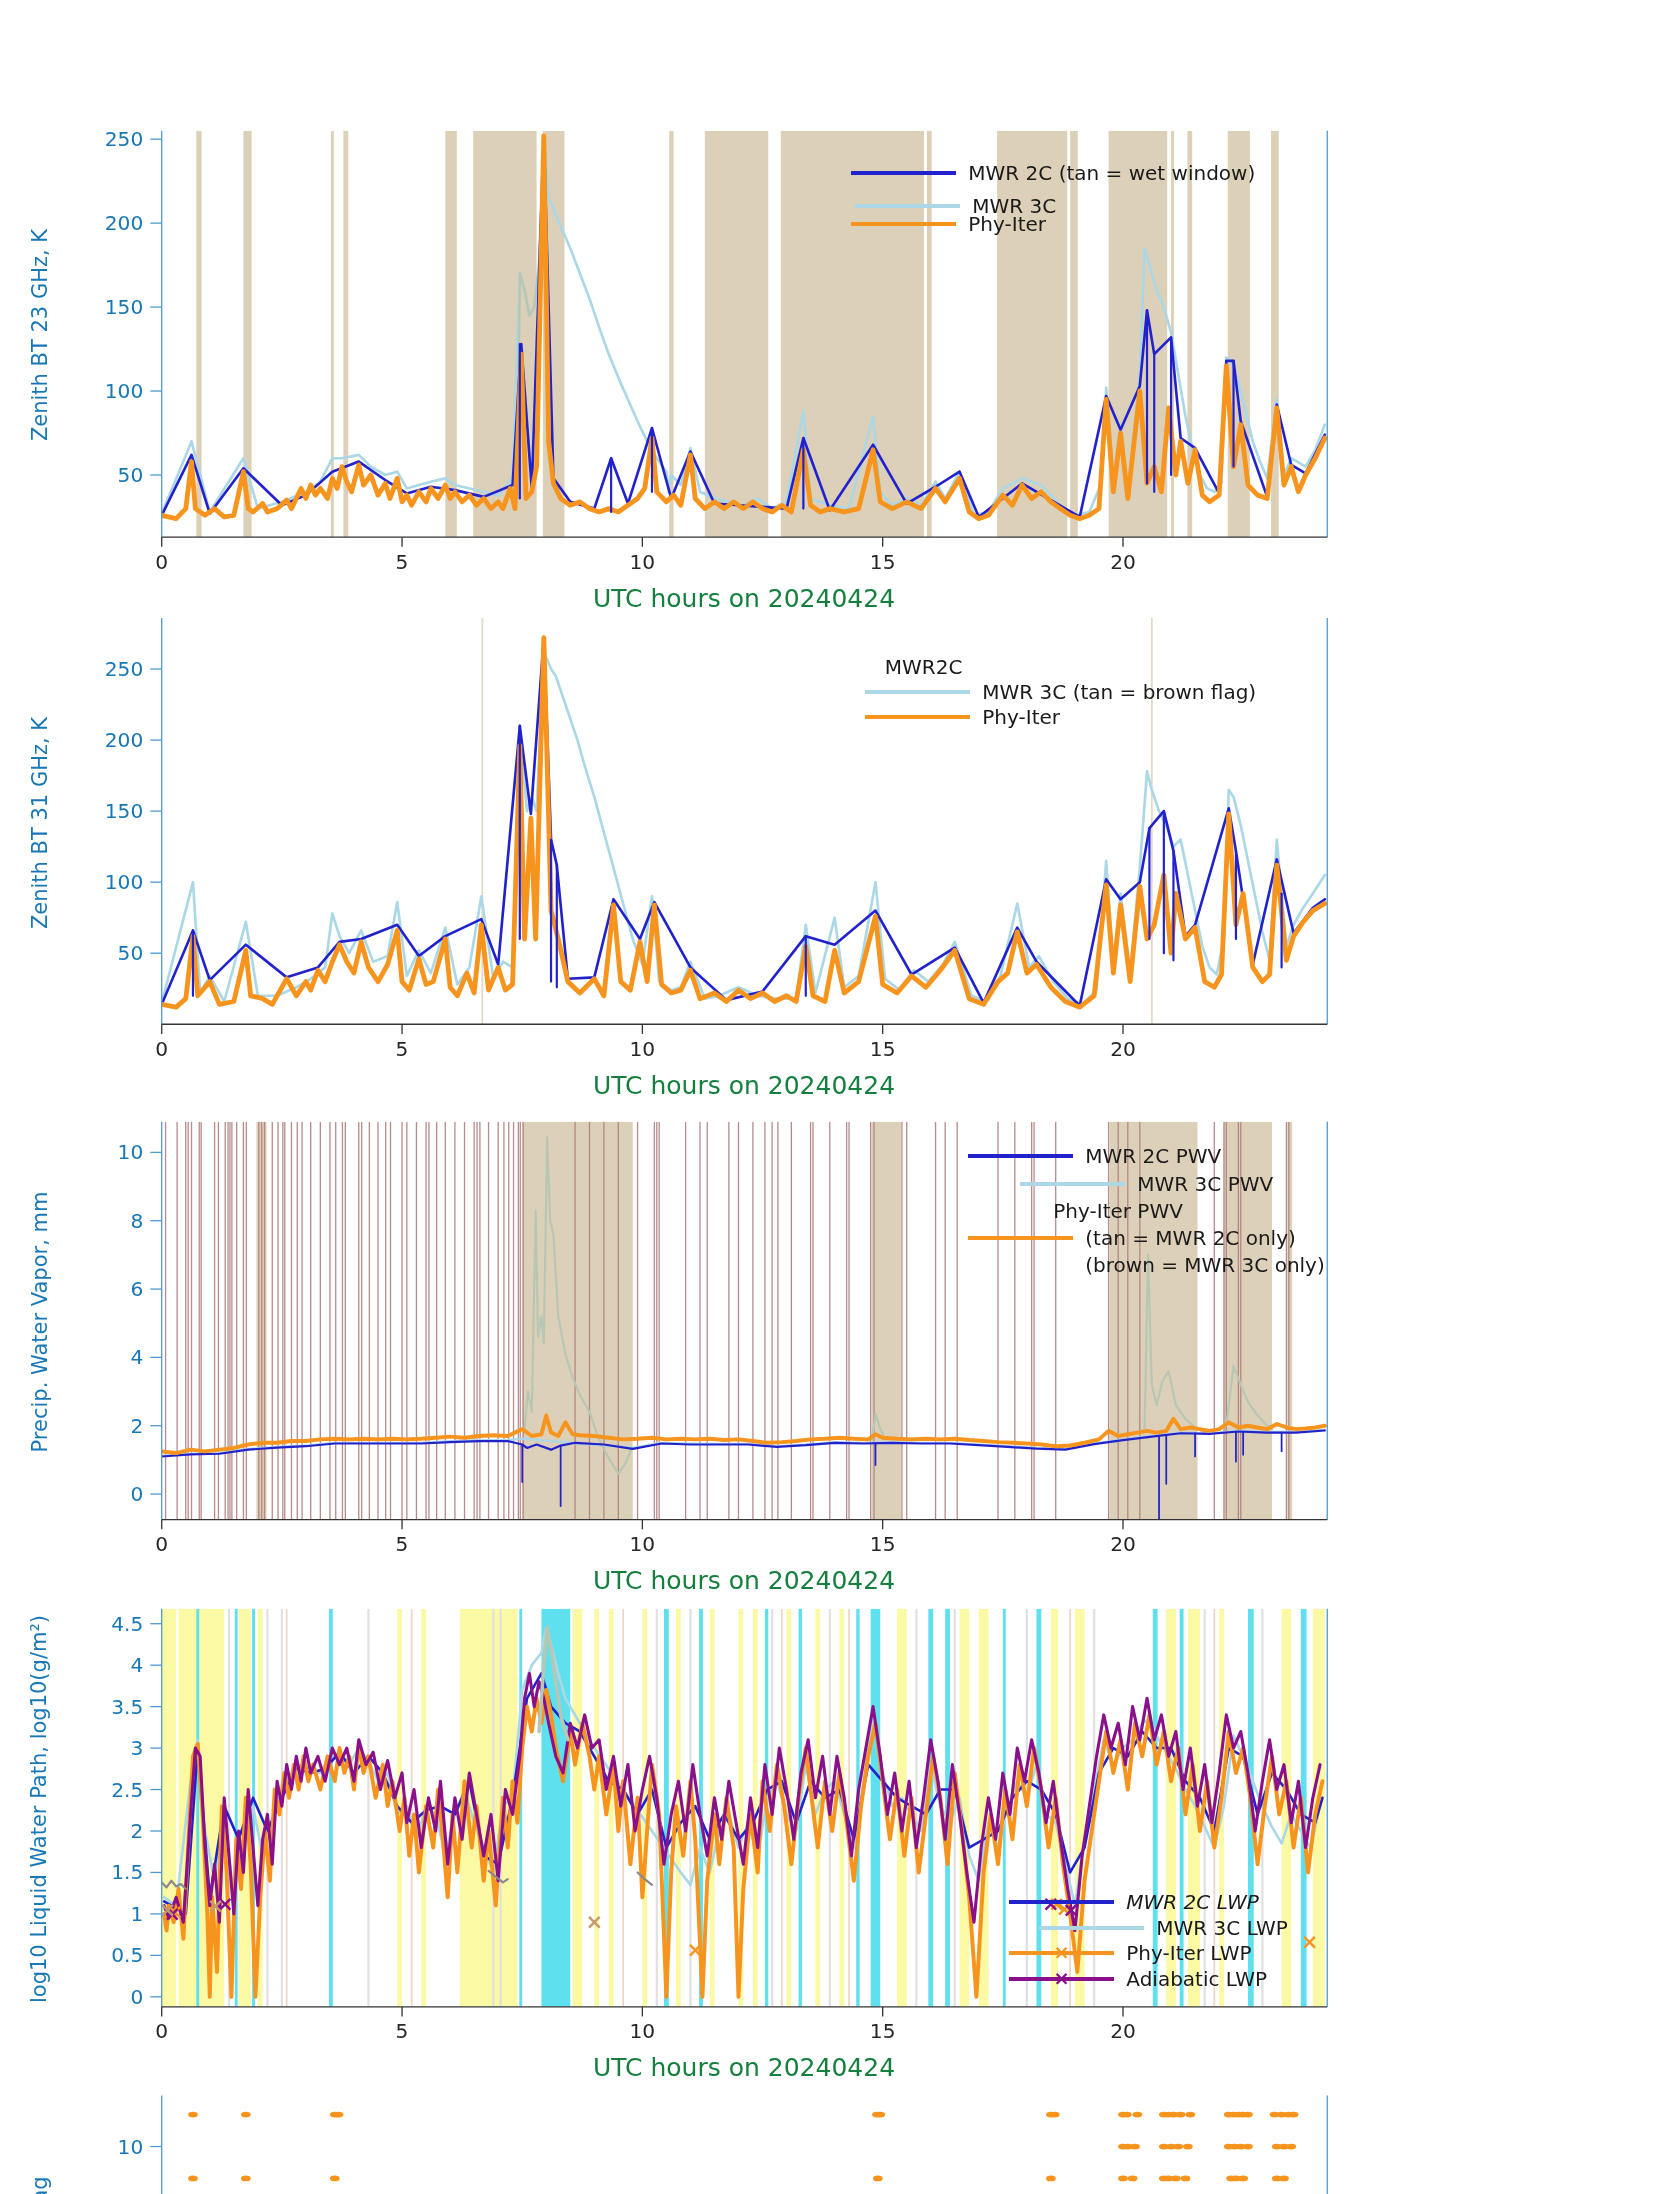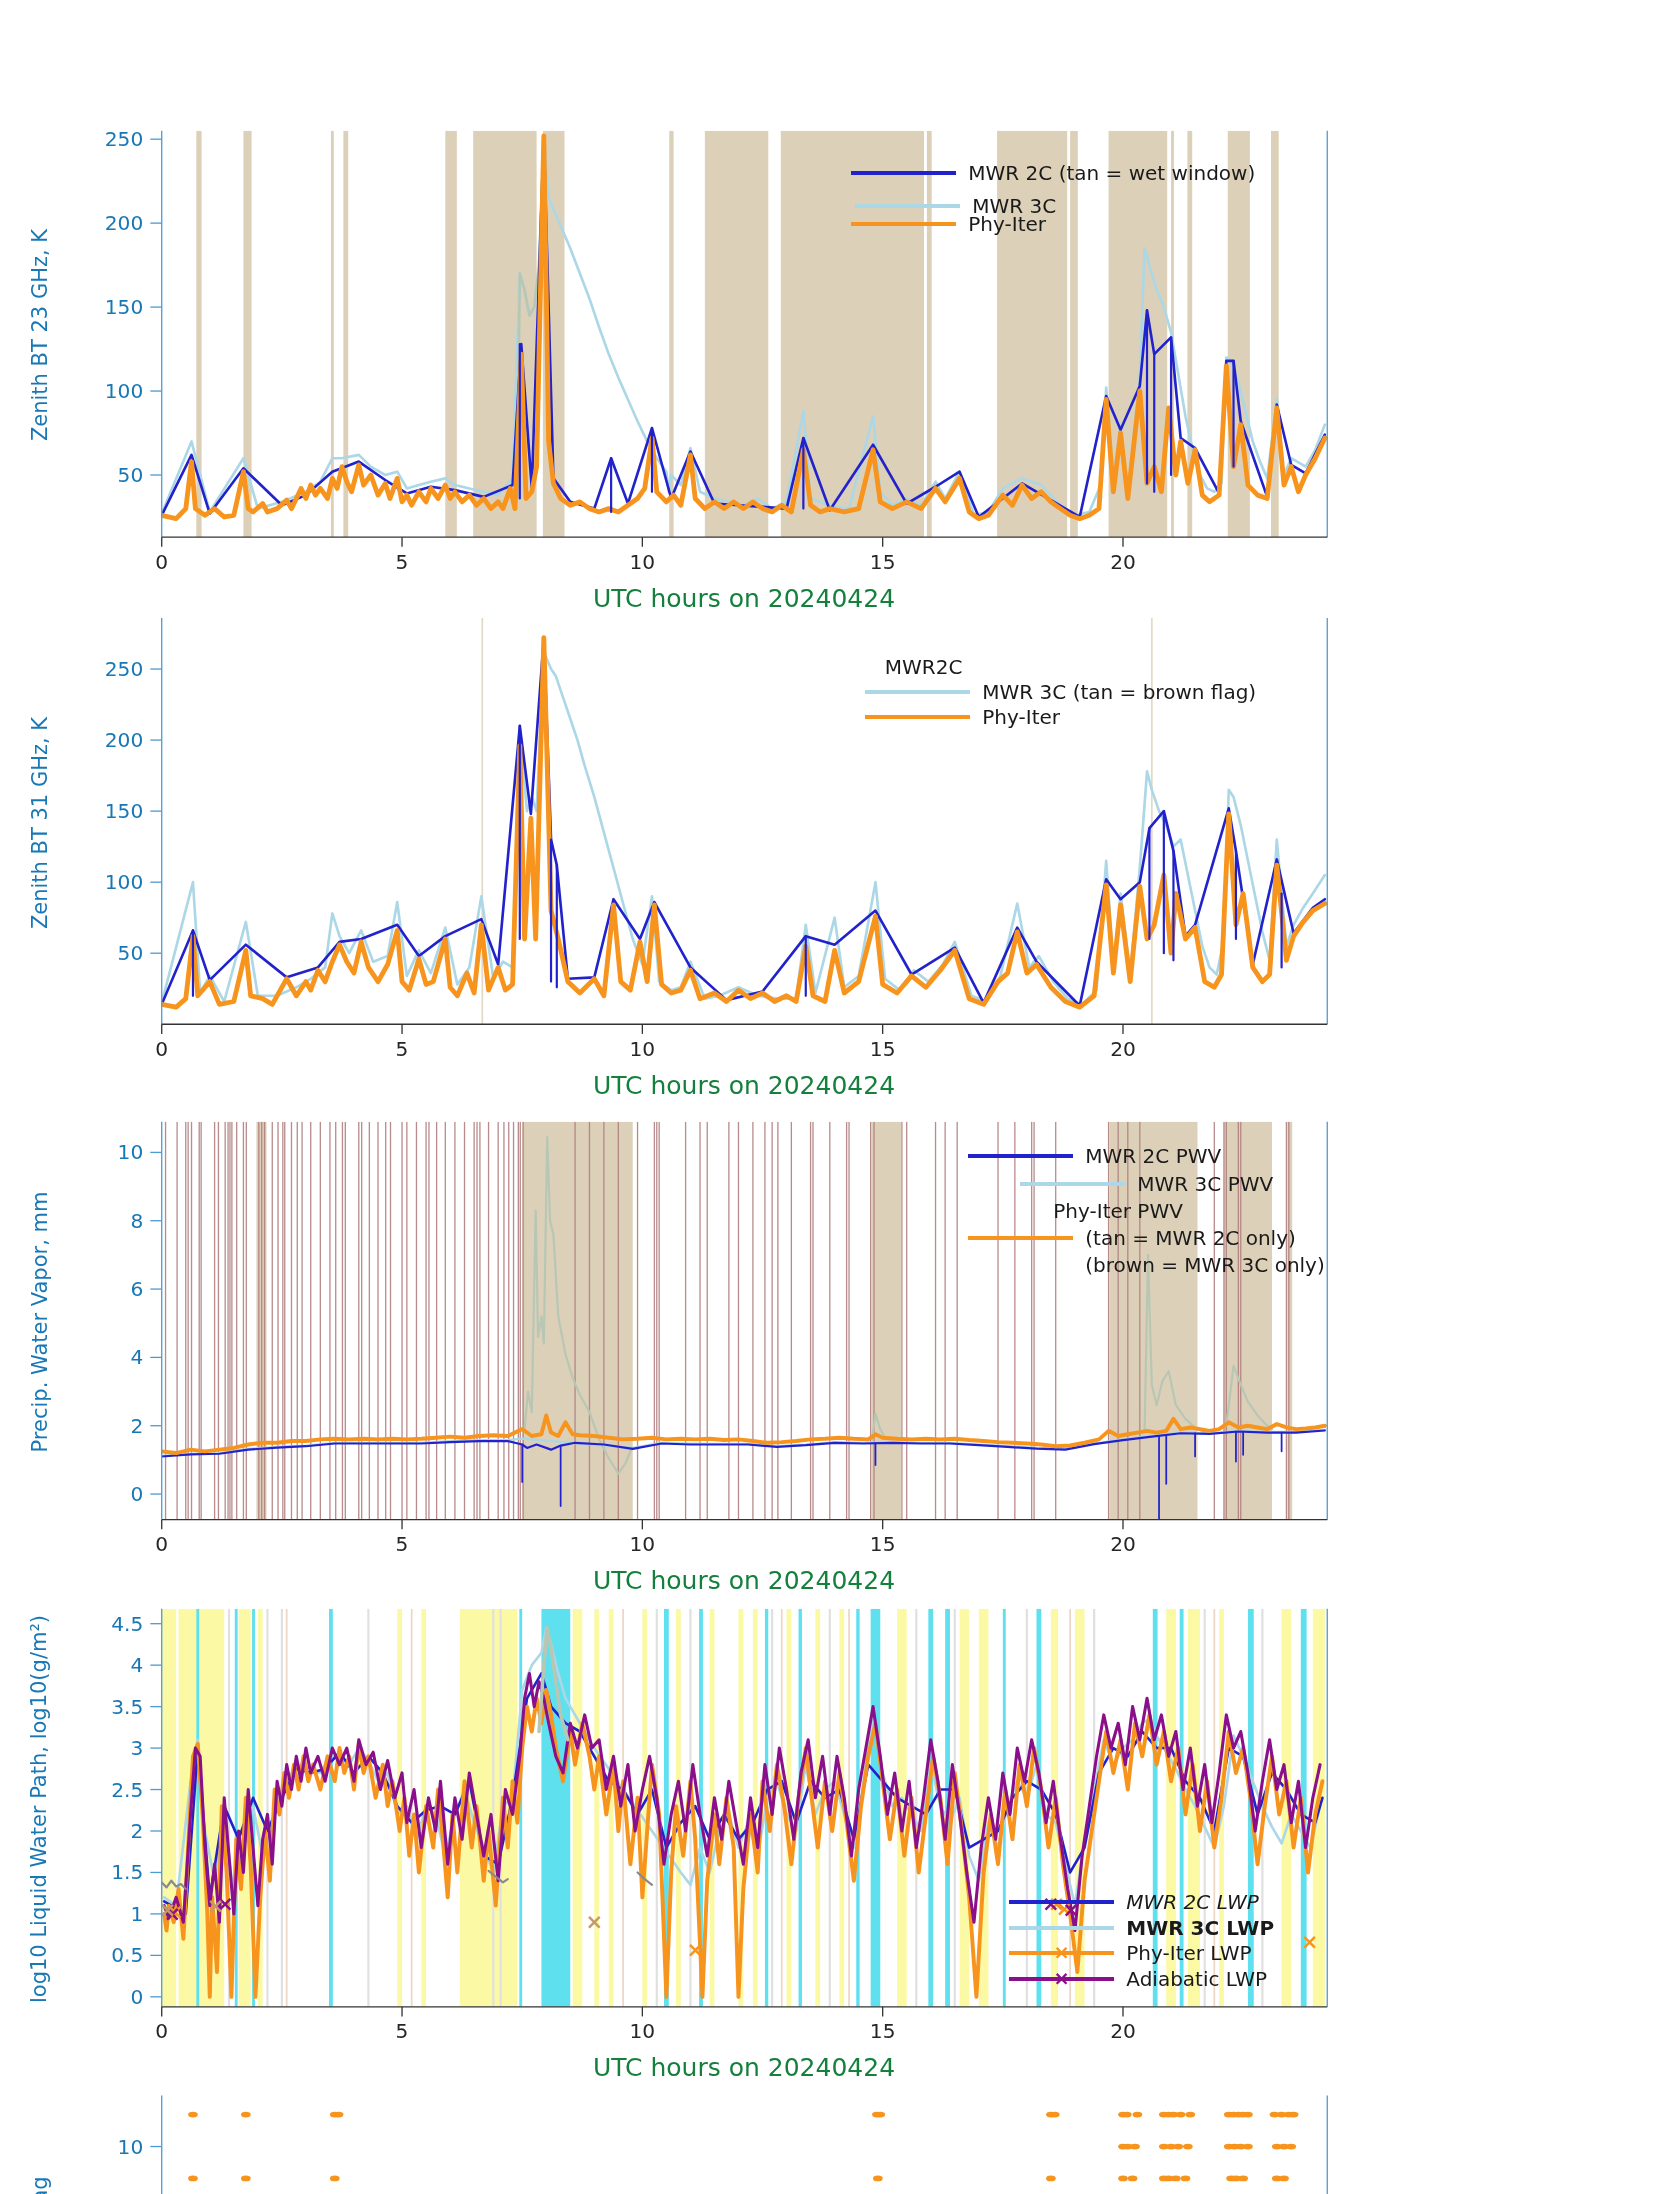--- a/index.html
+++ b/index.html
@@ -735,21 +735,21 @@
         <span class="legend-swatch none"></span>
         <span class="legend-label">(brown = MWR 3C only)</span>
       </div>
   </div>
 
   <div class="legend">
     <div class="legend-row" style="left:1009px;top:1891px;font-style:italic;">
         <span class="legend-swatch" style="background: rgb(34, 34, 204);"></span>
         <span class="legend-label">MWR 2C LWP</span>
       </div>
-    <div class="legend-row" style="left:1009px;top:1917px;font-weight:bold;">
+    <div class="legend-row" style="left:1039px;top:1917px;">
         <span class="legend-swatch" style="background: rgb(171, 215, 230);"></span>
         <span class="legend-label">MWR 3C LWP</span>
       </div>
     <div class="legend-row" style="left:1009px;top:1942px;">
         <span class="legend-swatch" style="background: rgb(247, 148, 29);">
           <span class="xmark" style="color: rgb(247, 148, 29);">×</span>
         </span>
         <span class="legend-label">Phy-Iter LWP</span>
       </div>
     <div class="legend-row" style="left:1009px;top:1968px;">

